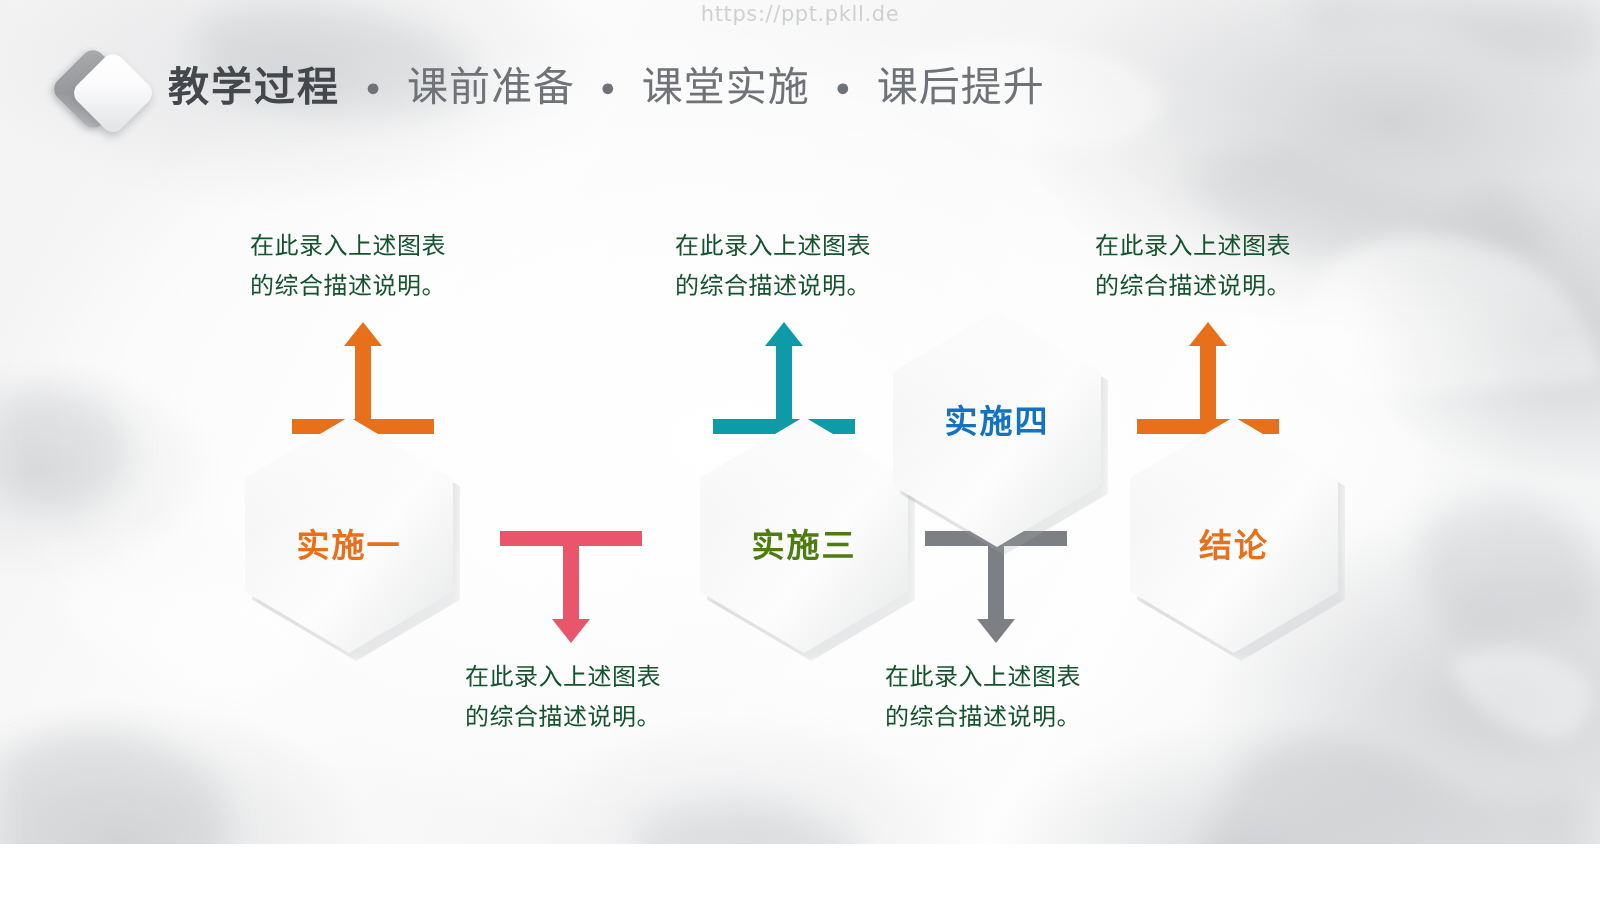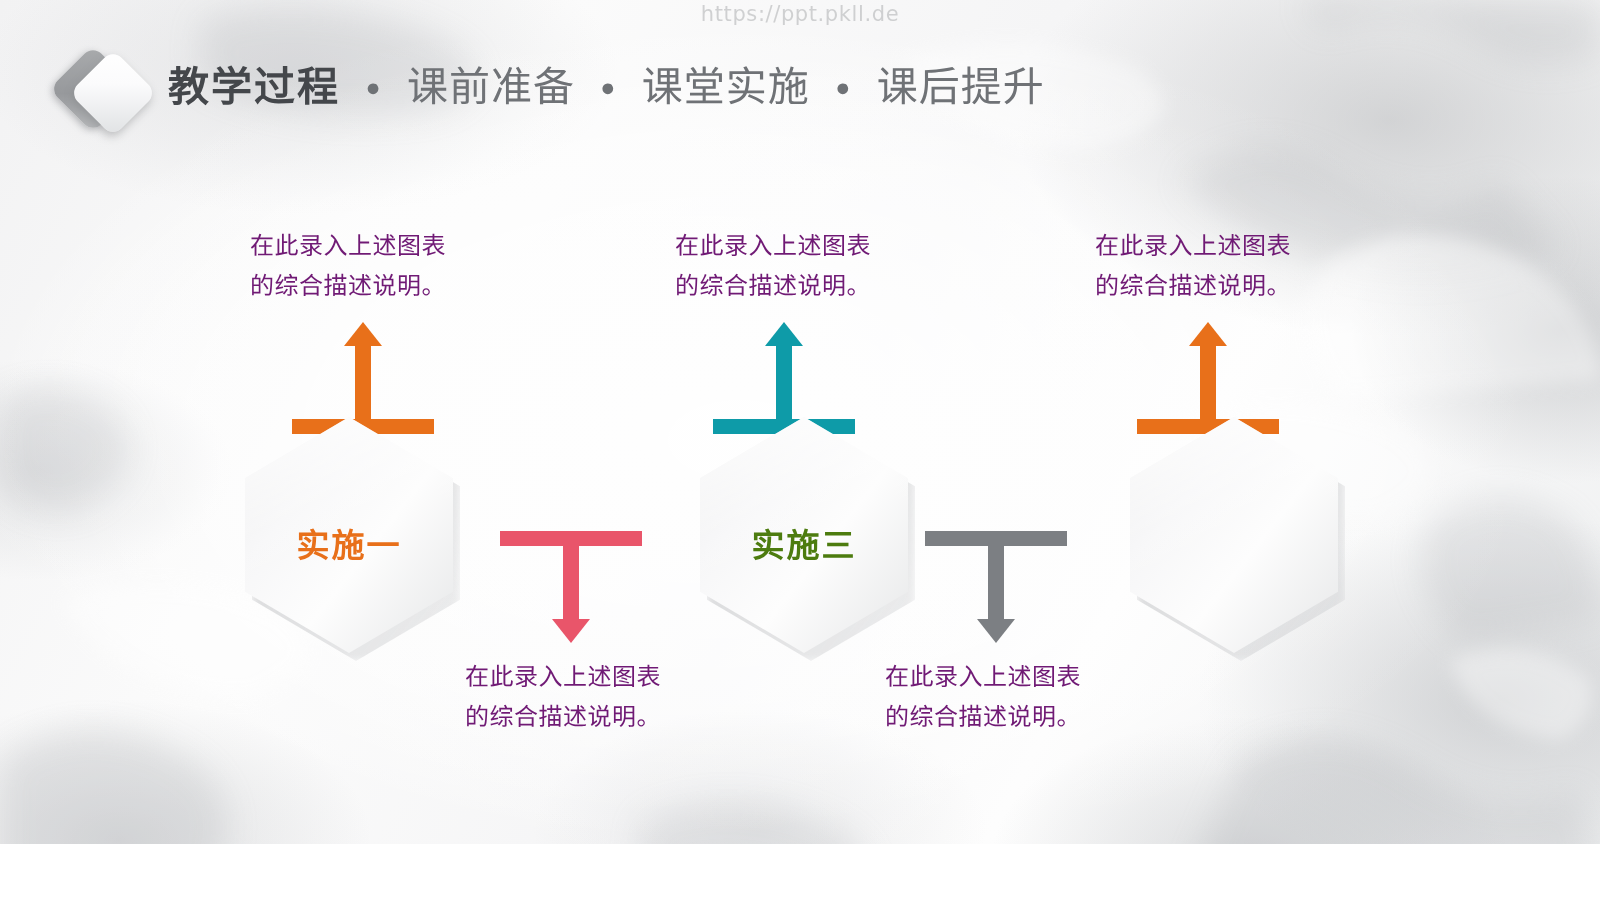--- a/index.html
+++ b/index.html
@@ -195,21 +195,21 @@
   .arrow.down .bar  { top: 0; }
   .arrow.down .stem { top: 12px; bottom: 22px; }
   .arrow.down .head { bottom: 0; }
 
   
   .caption {
     position: absolute;
     width: 250px;
     font-size: 24px;
     line-height: 40px;
-    color: #701a75;
+    color: #14532d;
     letter-spacing: 0.5px;
   }
 </style>
 </head>
 <body>
 
 <div id="slide">
 
   <div class="bg-base"></div>
   <svg class="bg-wisp" width="1600" height="900" viewBox="0 0 1600 900" preserveAspectRatio="none">
@@ -319,17 +319,24 @@
     <div class="hex" style="left:700px; top:417px;">
       <div class="shadow"></div>
       <div class="shape"></div>
       <div class="gloss"></div>
       <div class="hex-label" style="top: 112px; color: #4d7c0f;">实施三</div>
     </div>
     <div class="hex" style="left:1130px; top:417px;">
       <div class="shadow"></div>
       <div class="shape"></div>
       <div class="gloss"></div>
-    </div>
-
+      <div class="hex-label" style="top: 112px; color: rgb(232, 112, 26);">结论</div>
+    </div>
+
+    <div class="hex" style="left:893px; top:311px;">
+      <div class="shadow"></div>
+      <div class="shape"></div>
+      <div class="gloss"></div>
+      <div class="hex-label" style="top: 94px; color: rgb(18, 114, 196);">实施四</div>
+    </div>
 
   </div>
 </div>
 
 </body></html>

